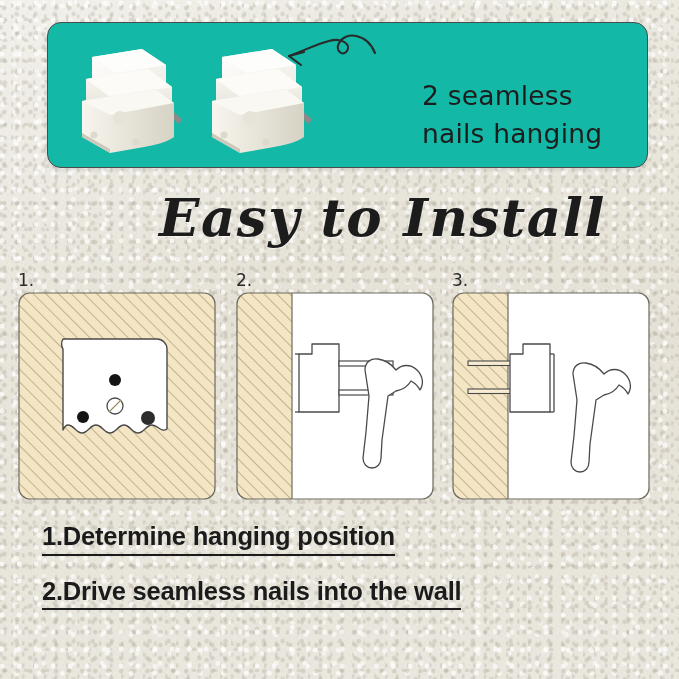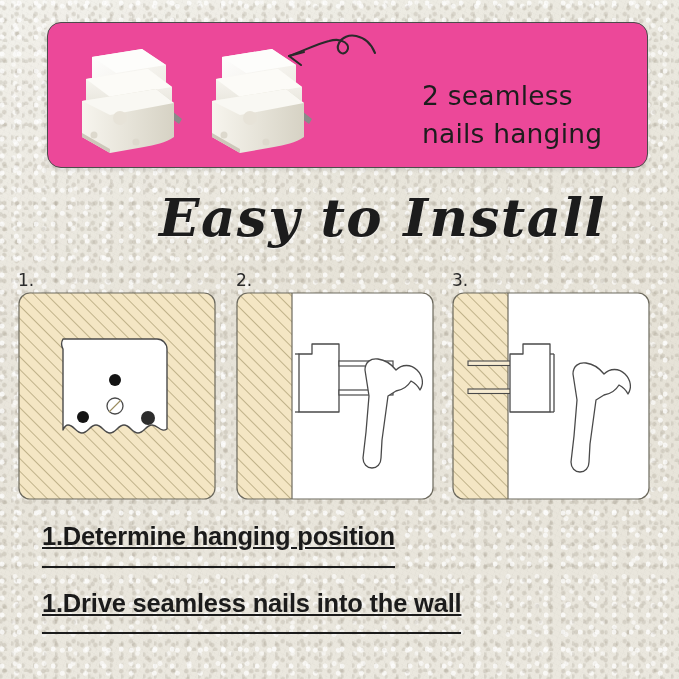--- a/index.html
+++ b/index.html
@@ -47,21 +47,21 @@
     pointer-events: none;
   }
 
   
   #product-card {
     position: absolute;
     left: 47px;
     top: 22px;
     width: 601px;
     height: 146px;
-    background: #ec4899;
+    background: #14b8a6;
     border: 1.3px solid #4b4b4b;
     border-radius: 14px;
     box-sizing: border-box;
     box-shadow: 0 2px 4px rgba(0,0,0,0.10);
   }
 
   .clip-photo { position: absolute; }
   .clip-caption {
     position: absolute;
     left: 374px;
@@ -121,27 +121,26 @@
     width: 600px;
   }
   .instruction-line {
     display: block;
     font-family: "Liberation Sans", sans-serif;
     font-weight: 700;
     font-size: 25.5px;
     line-height: 1;
     color: #1b1b1b;
     border-bottom: 2.4px solid #1b1b1b;
-    padding-bottom: 16px;
+    padding-bottom: 4px;
     margin-bottom: 23px;
     width: max-content;
     max-width: 600px;
     white-space: nowrap;
     letter-spacing: -0.2px;
-    text-decoration: underline;
   }
 </style>
 </head>
 <body>
 
 <div id="bg-texture"></div>
 <div id="bg-grain"></div>
 
 <div id="product-card">
 
@@ -314,14 +313,14 @@
                  C174 98 171 95 167 93 C164 98 158 102 152 103
                  L144 108 L138 152 L137 170 C137 176 133 180 128 180
                  C123 180 119 176 119 170 L122 144 L125 108 Z" fill="#ffffff" stroke="#4a4a4a" stroke-width="1.3" stroke-linejoin="round"></path>
       </g>
     </svg>
   </div>
 </div>
 
 <div id="instructions">
   <span class="instruction-line">1.Determine hanging position</span>
-  <span class="instruction-line">1.Drive seamless nails into the wall</span>
+  <span class="instruction-line">2.Drive seamless nails into the wall</span>
 </div>
 
 </body></html>

